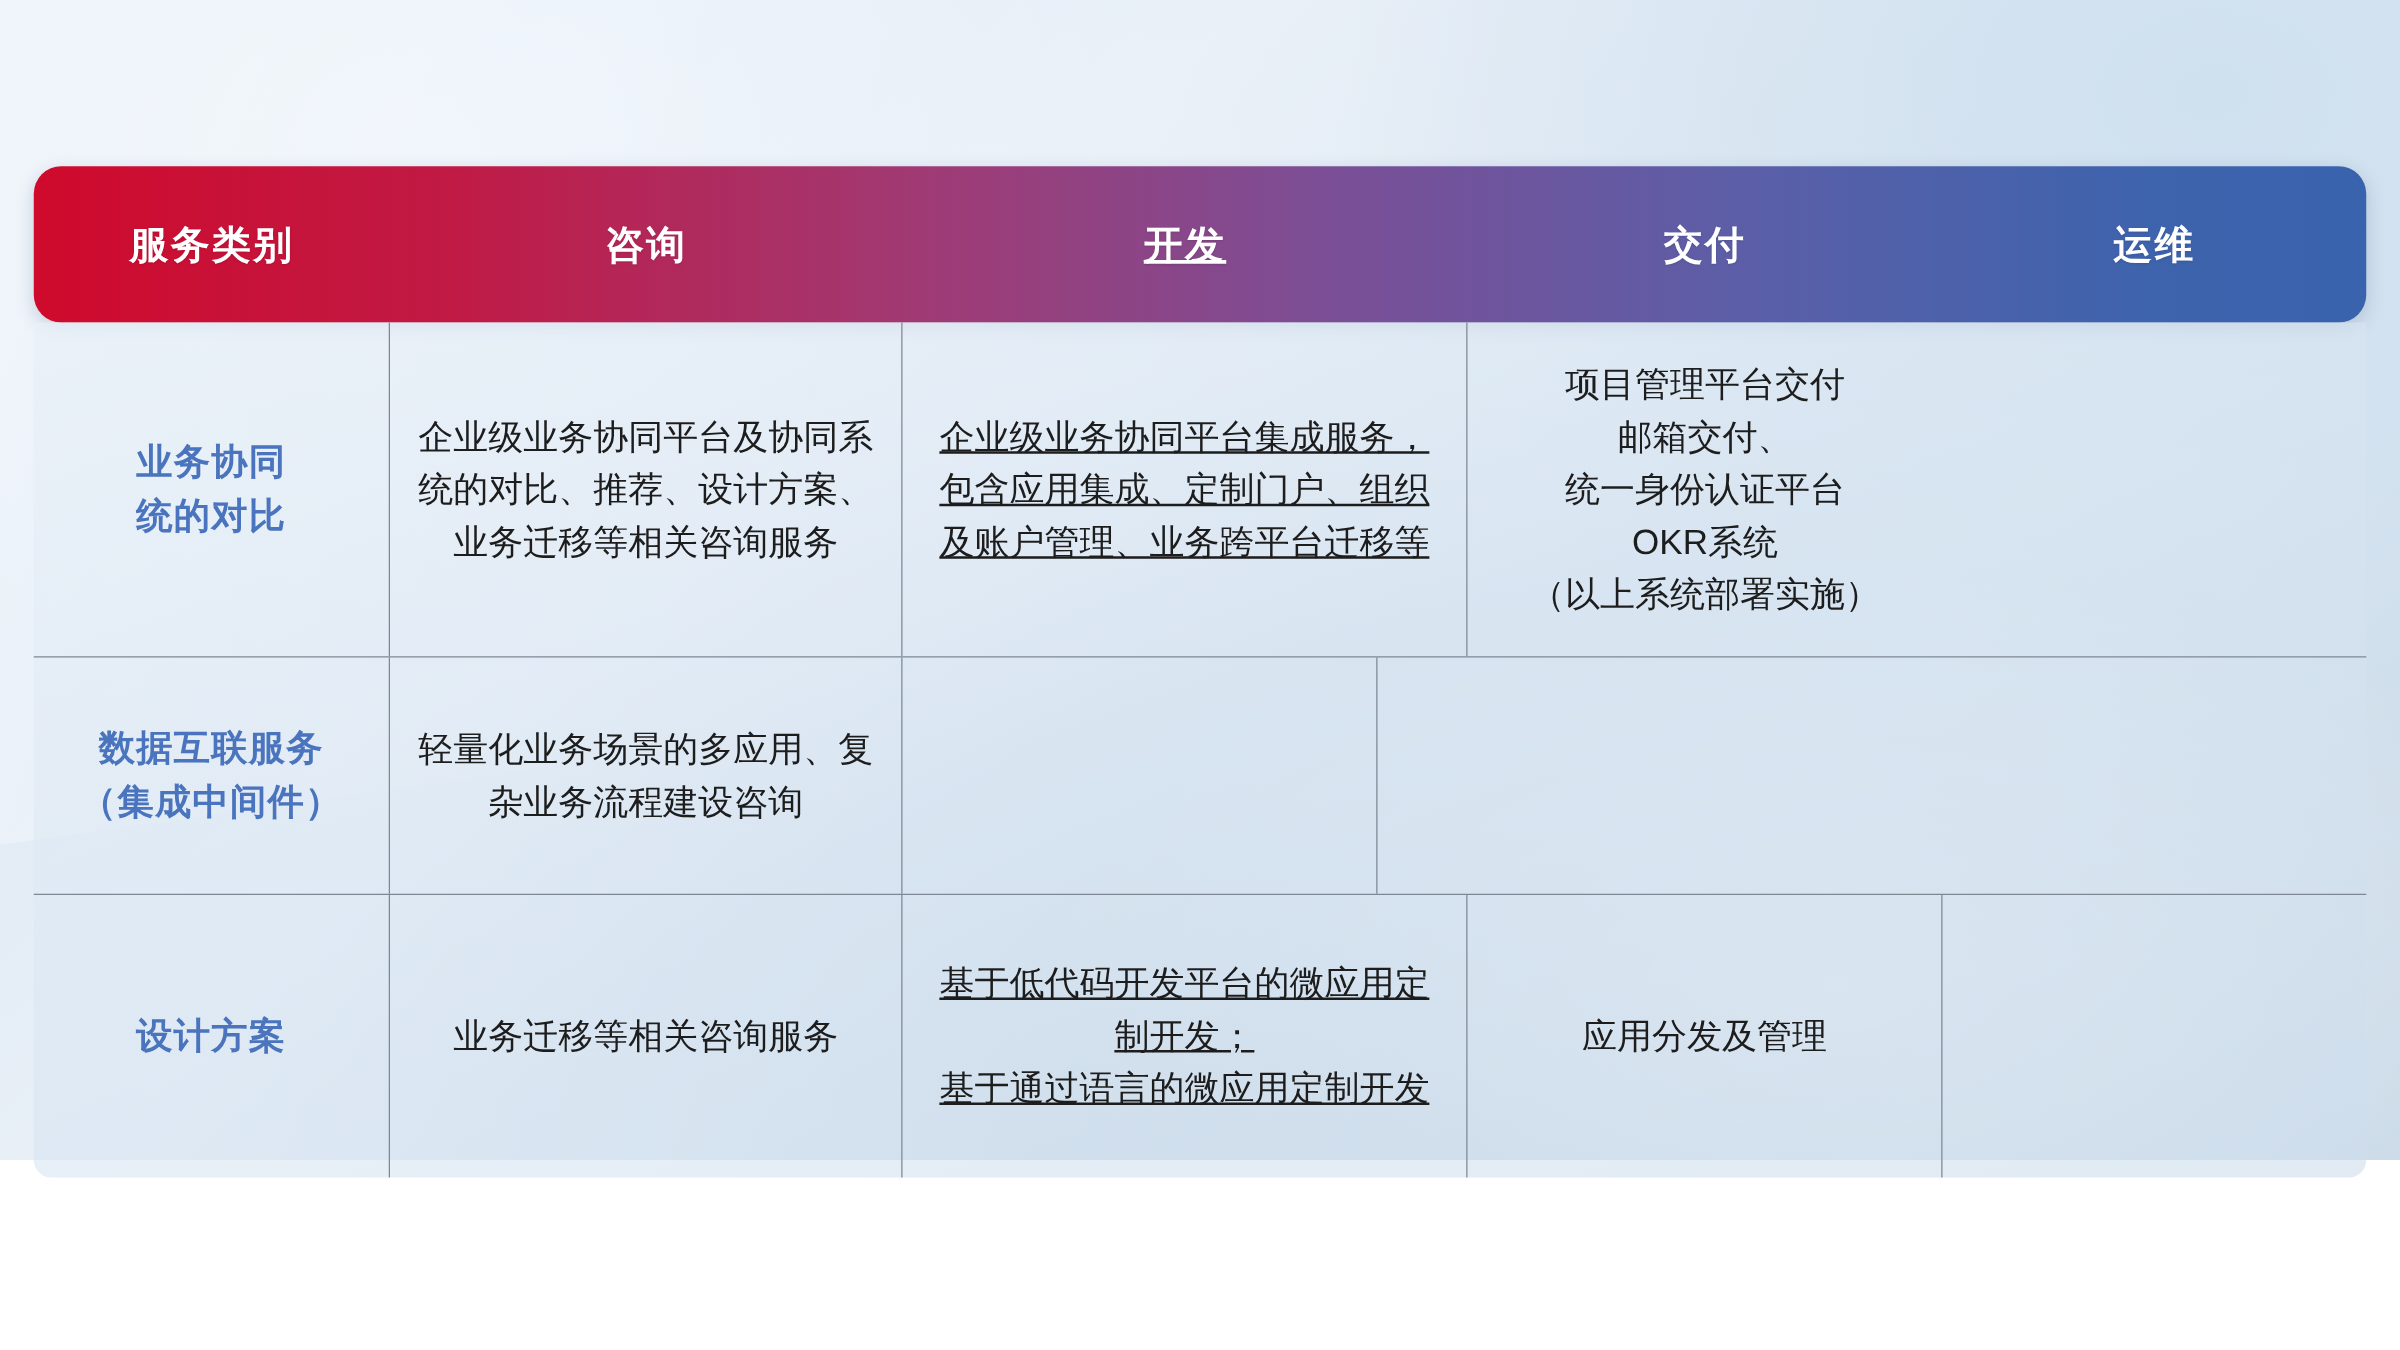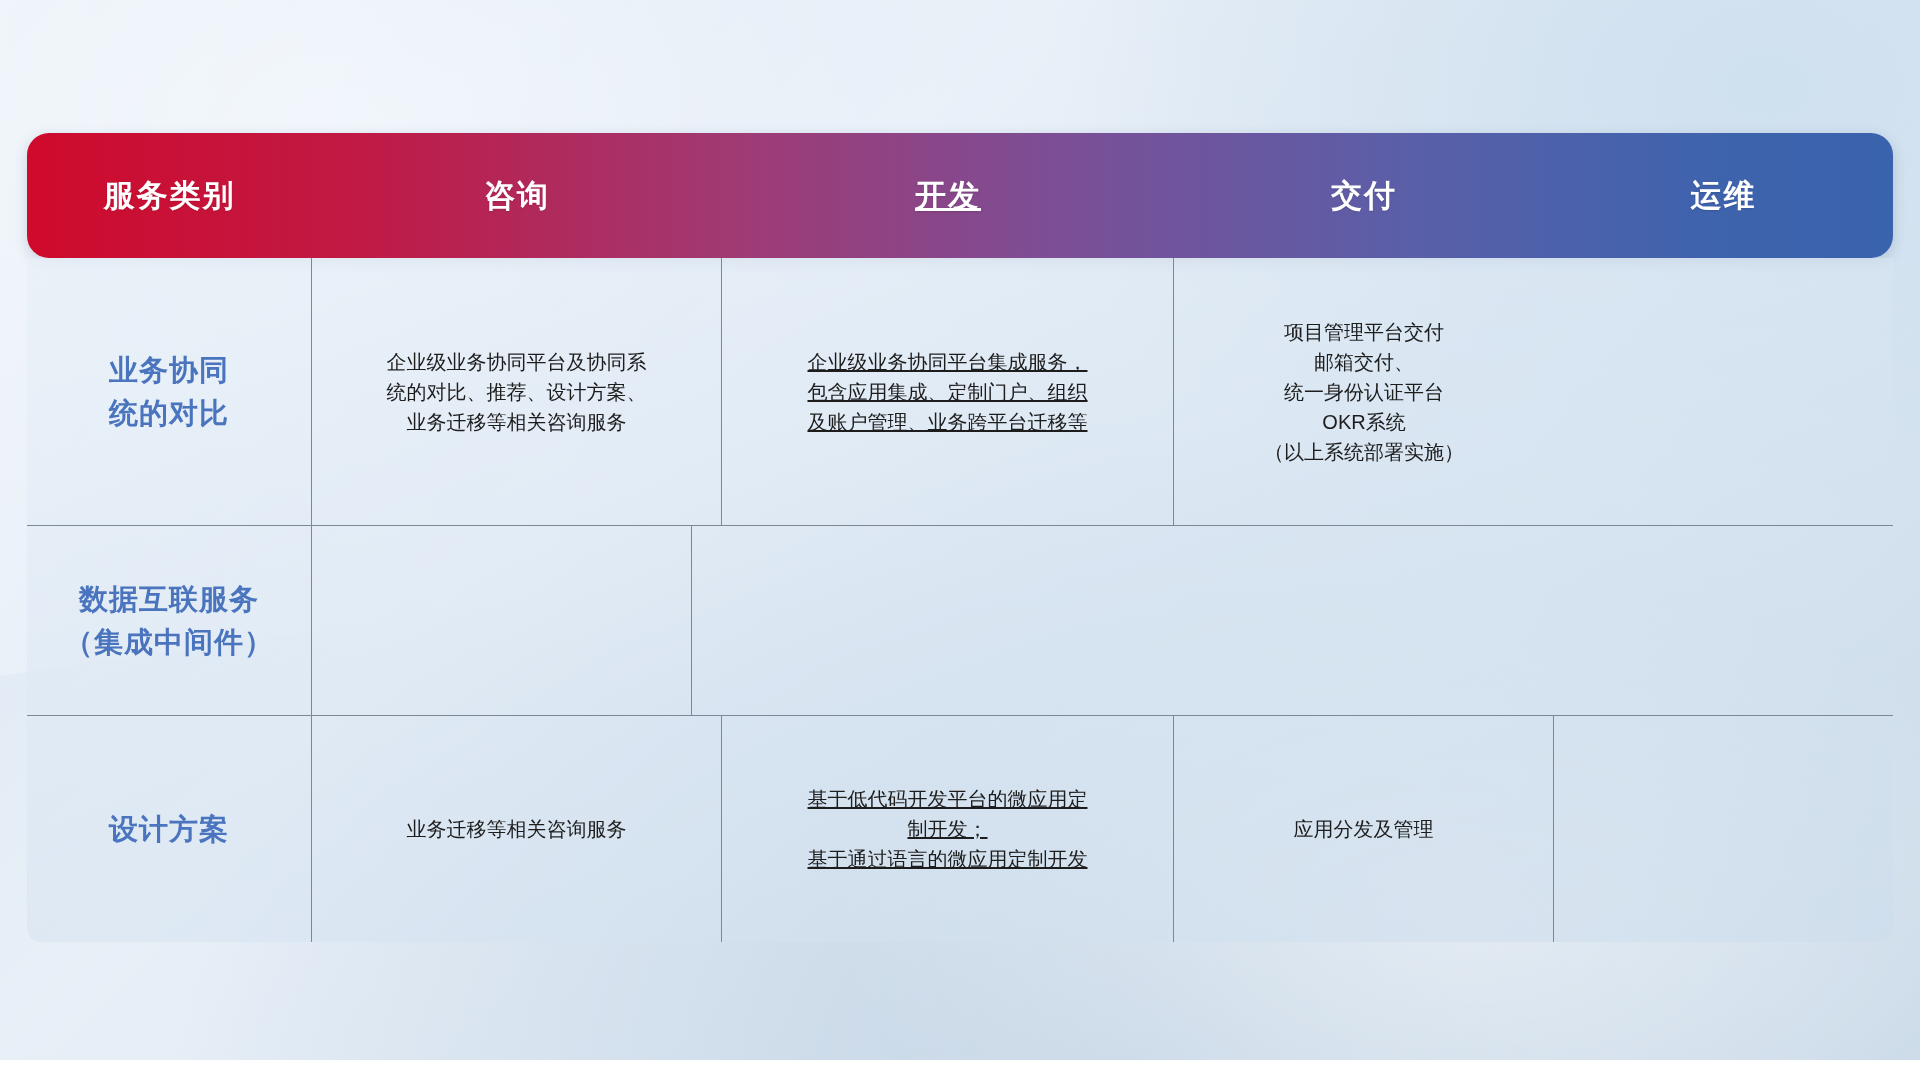--- a/index.html
+++ b/index.html
@@ -7,21 +7,21 @@
     padding: 0;
     width: 1920px;
     height: 1080px;
     overflow: hidden;
     font-family: "Liberation Sans", "DejaVu Sans", sans-serif;
   }
 
   .page {
     position: relative;
     width: 1920px;
-    height: 1060px;
+    height: 928px;
     background:
       radial-gradient(ellipse 1400px 900px at 18% 12%, #eef4fb 0%, rgba(238,244,251,0) 62%),
       radial-gradient(ellipse 1200px 900px at 92% 8%, #cfe0ef 0%, rgba(207,224,239,0) 60%),
       radial-gradient(ellipse 1500px 1000px at 60% 100%, #c6d6e6 0%, rgba(198,214,230,0) 65%),
       linear-gradient(135deg, #d9e6f2 0%, #e8eff7 35%, #dbe7f2 70%, #c9d9e8 100%);
   }
 
   
   .bg-streak-1 {
     position: absolute;
@@ -78,21 +78,21 @@
   }
   .tr:last-child { border-bottom: none; }
 
   .td {
     box-sizing: border-box;
     padding: 14px 16px;
     display: flex;
     align-items: center;
     justify-content: center;
     text-align: center;
-    font-size: 20px;
+    font-size: 28px;
     line-height: 1.5;
     color: #1d1d1d;
     border-right: 1px solid #7d8894;
     white-space: pre-line;
   }
   .td:last-child { border-right: none; }
 
   .td.cat {
     border-right: 1px solid #7d8894;
     color: #4a74bd;
@@ -147,20 +147,22 @@
         <div class="td c3">项目管理平台交付
 邮箱交付、
 统一身份认证平台
 OKR系统
 （以上系统部署实施）</div>
       </div>
 
       <div class="tr r1">
         <div class="td cat c0">数据互联服务
 （集成中间件）</div>
+        <div class="td c1">轻量化业务场景的多应用、复
+杂业务流程建设咨询</div>
         <div class="td c3 empty"></div>
         <div class="td c4 empty"></div>
       </div>
 
       <div class="tr r2">
         <div class="td cat c0">设计方案</div>
         <div class="td c1">业务迁移等相关咨询服务</div>
         <div class="td c2">基于低代码开发平台的微应用定
 制开发；
 基于通过语言的微应用定制开发</div>

